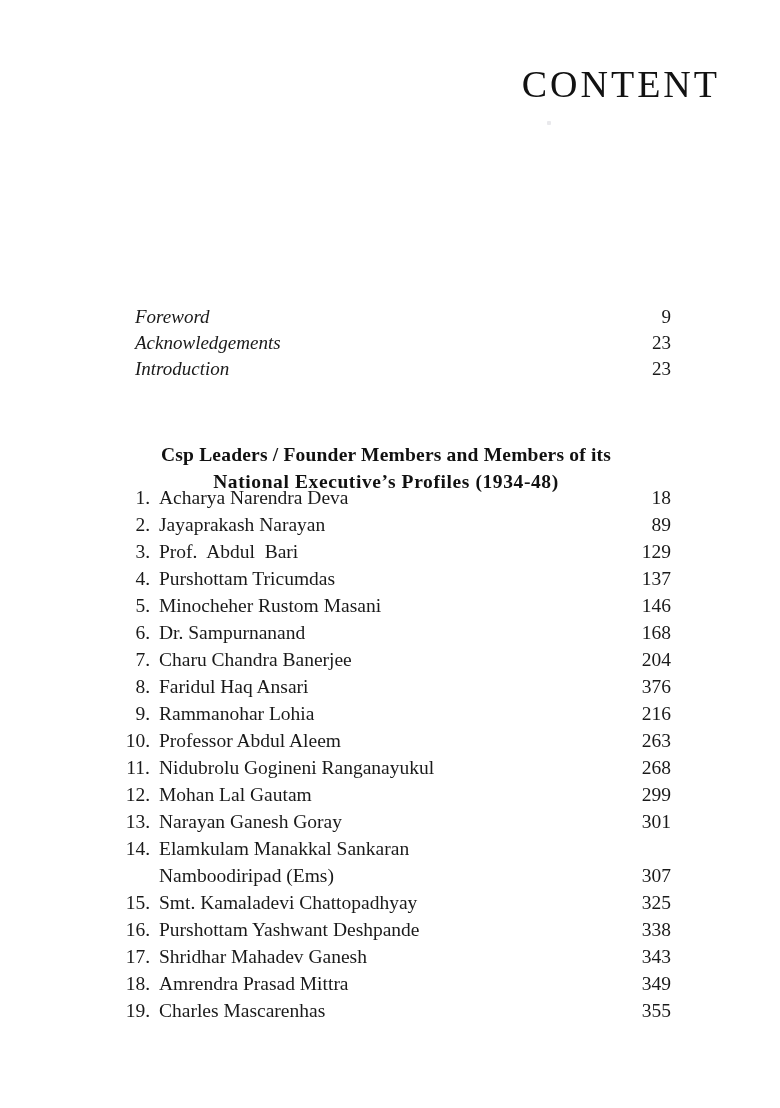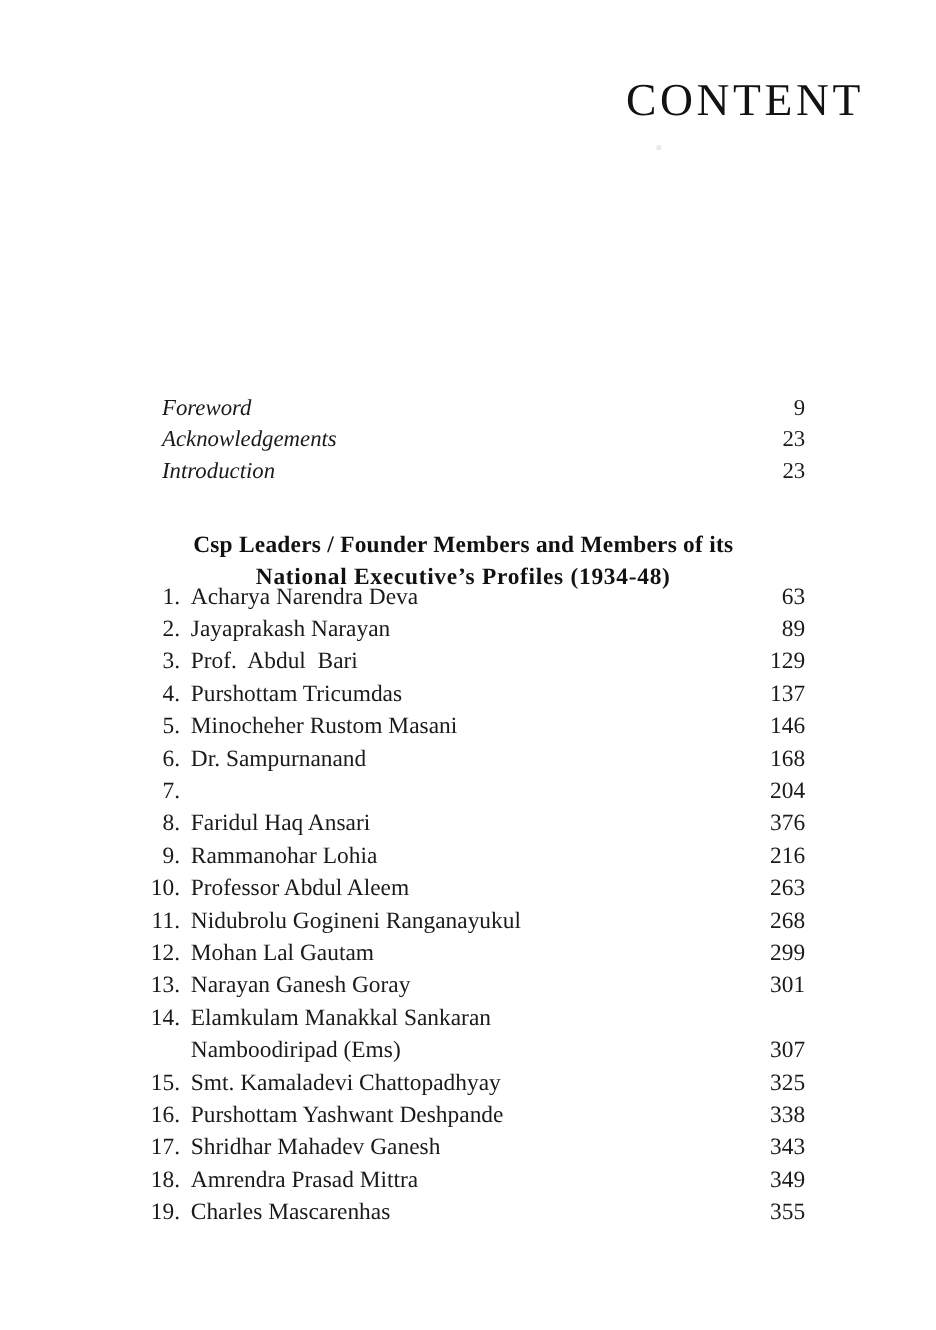--- a/index.html
+++ b/index.html
@@ -40,21 +40,21 @@
     left: 547px;
     width: 4px;
     height: 4px;
     background: #e9e9ec;
     border-radius: 1px;
   }
 
   
   .frontmatter {
     position: absolute;
-    top: 330px;
+    top: 306px;
     left: 135px;
     width: 536px;
   }
   .fm-row {
     display: flex;
     align-items: baseline;
     height: 26px;
   }
   .fm-label {
     font-style: italic;
@@ -158,21 +158,21 @@
   <div class="section-heading">
     <span class="line1">Csp Leaders / Founder Members and Members of its</span>
     <span class="line2">National  Executive’s  Profiles (1934-48)</span>
   </div>
 
   <div class="contents">
       <div class="entry">
         <span class="entry-num">1.</span>
         <span class="entry-title">Acharya Narendra Deva</span>
         <span class="entry-fill"></span>
-        <span class="entry-page">63</span>
+        <span class="entry-page">18</span>
       </div>
       <div class="entry">
         <span class="entry-num">2.</span>
         <span class="entry-title">Jayaprakash Narayan</span>
         <span class="entry-fill"></span>
         <span class="entry-page">89</span>
       </div>
       <div class="entry">
         <span class="entry-num">3.</span>
         <span class="entry-title">Prof.  Abdul  Bari</span>
@@ -192,20 +192,21 @@
         <span class="entry-page">146</span>
       </div>
       <div class="entry">
         <span class="entry-num">6.</span>
         <span class="entry-title">Dr. Sampurnanand</span>
         <span class="entry-fill"></span>
         <span class="entry-page">168</span>
       </div>
       <div class="entry">
         <span class="entry-num">7.</span>
+        <span class="entry-title">Charu Chandra Banerjee</span>
         <span class="entry-fill"></span>
         <span class="entry-page">204</span>
       </div>
       <div class="entry">
         <span class="entry-num">8.</span>
         <span class="entry-title">Faridul Haq Ansari</span>
         <span class="entry-fill"></span>
         <span class="entry-page">376</span>
       </div>
       <div class="entry">

